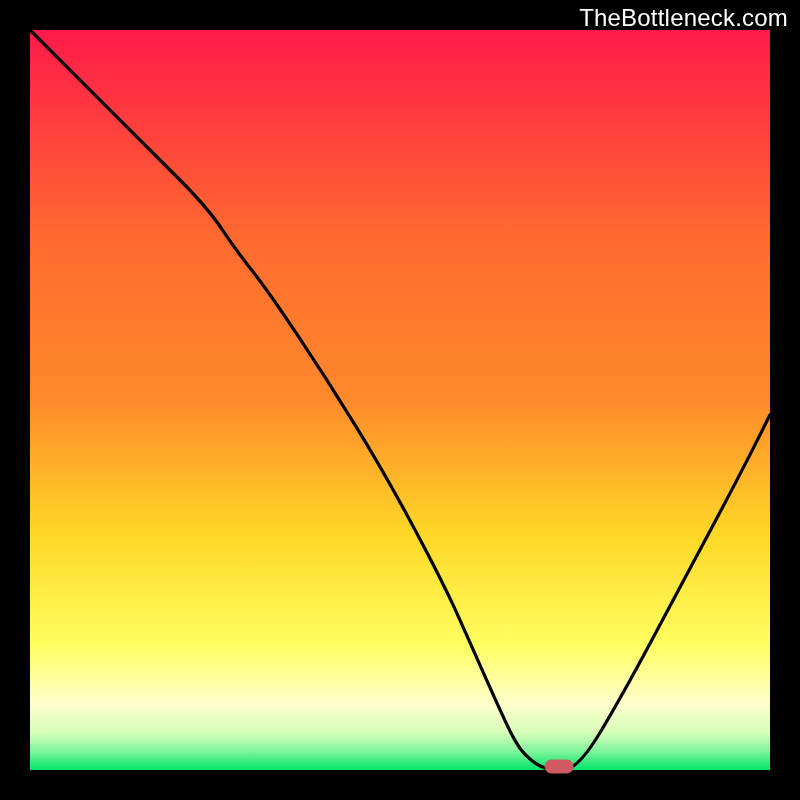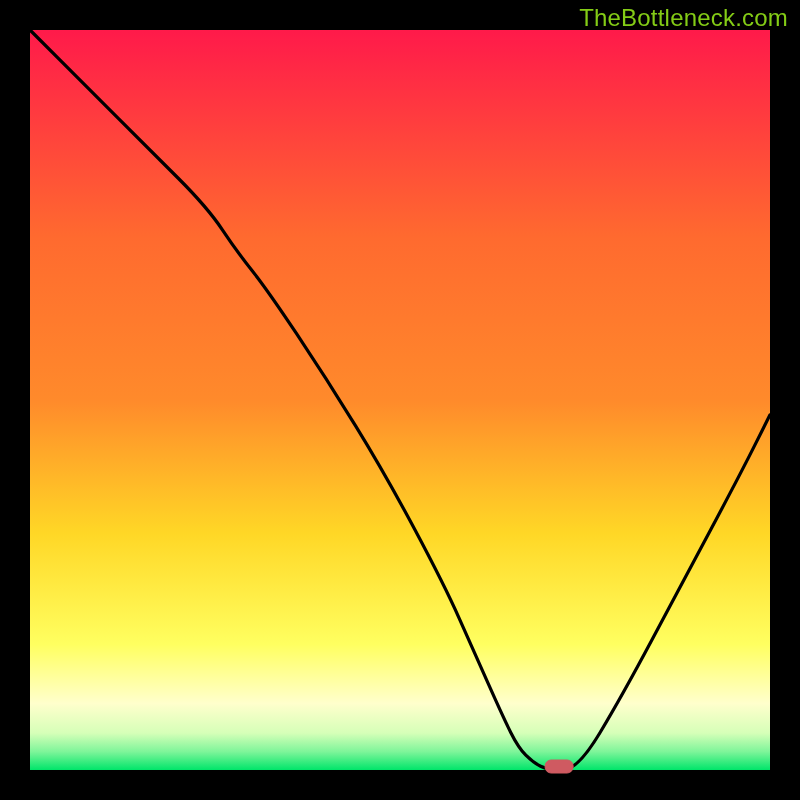--- a/index.html
+++ b/index.html
@@ -14,21 +14,21 @@
   .stage {
     position: relative;
     width: 800px;
     height: 800px;
     background: #000;
   }
   .watermark {
     position: absolute;
     top: 4px;
     right: 12px;
-    color: #84cc16;
+    color: #ffffff;
     font-size: 24px;
     font-weight: 500;
     letter-spacing: 0.2px;
     z-index: 5;
   }
   svg.plot {
     position: absolute;
     left: 0;
     top: 0;
     width: 800px;

